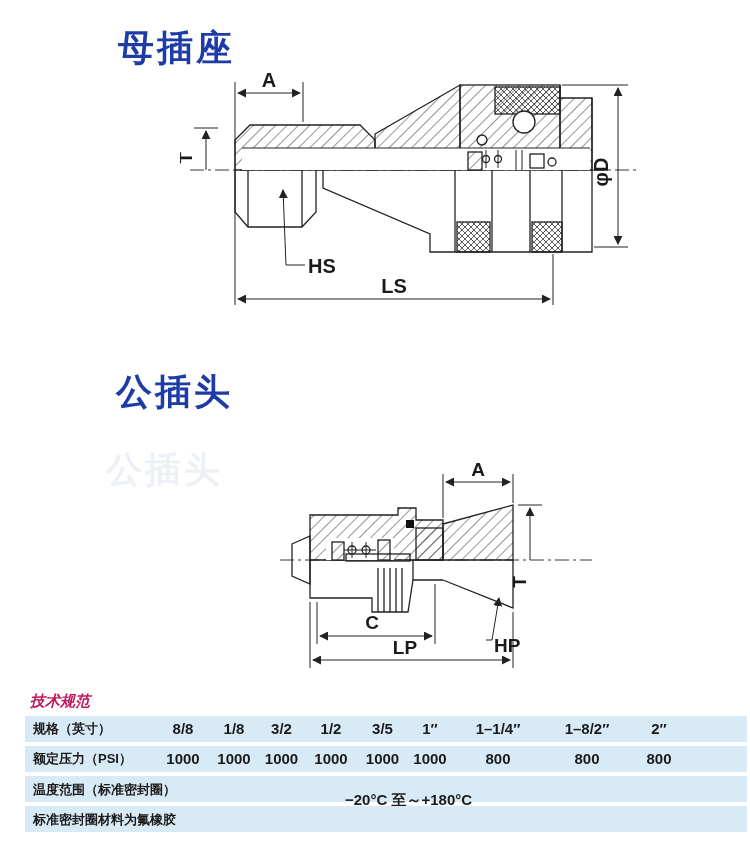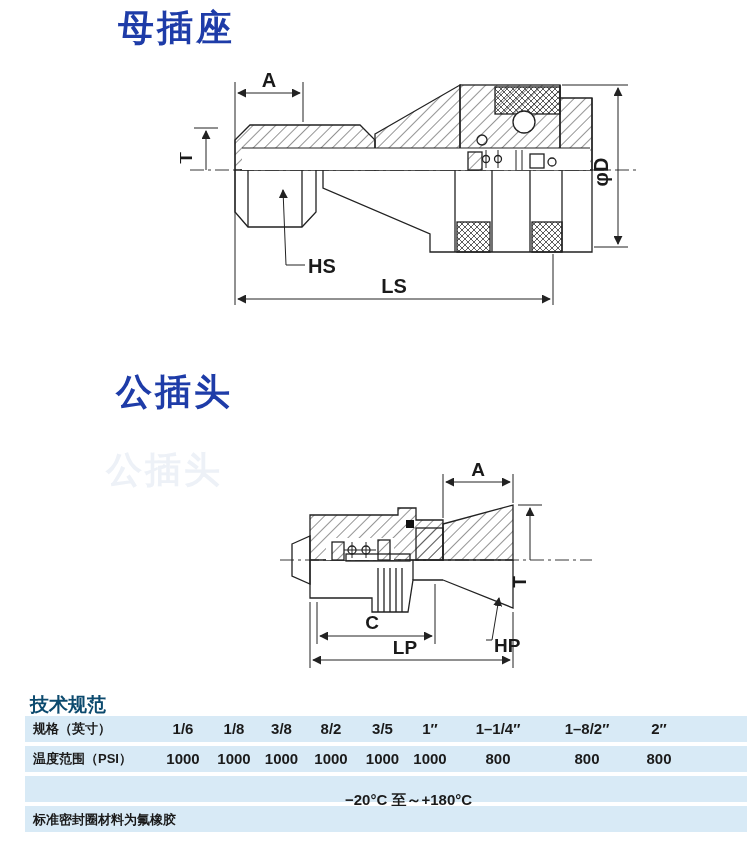--- a/index.html
+++ b/index.html
@@ -1,38 +1,38 @@
 <!DOCTYPE html>
 <html><head>
 <meta charset="utf-8">
 <style>
   html,body{margin:0;padding:0;background:#ffffff;}
   .page{position:relative;width:750px;height:861px;background:#ffffff;overflow:hidden;
         font-family:"Liberation Sans","DejaVu Sans",sans-serif;color:#1a1a1a;}
   .sec-title{position:absolute;font-size:36px;font-weight:700;color:#1e3ca8;letter-spacing:3px;}
   .watermark{position:absolute;font-size:36px;font-weight:700;color:#edf1f7;letter-spacing:3px;}
-  .specs-heading{position:absolute;left:30px;top:692px;font-size:19px;font-weight:700;color:#0c4a6e;}
+  .specs-heading{position:absolute;left:30px;top:692px;font-size:15px;font-weight:700;color:#be185d;font-style:italic;}
   .spec-table{position:absolute;left:25px;top:716px;width:722px;}
   .trow{height:26px;line-height:26px;background:#d8eaf6;margin-bottom:4px;
         font-size:15px;font-weight:700;white-space:nowrap;position:relative;}
   .grid-row{display:grid;grid-template-columns:130px 56px 46px 49px 50px 53px 42px 94px 84px 60px;}
   .tlabel{padding-left:8px;font-size:13px;}
   .tcell{text-align:center;}
   .temp-value{position:absolute;left:320px;top:0;margin-top:11px;}
   svg .outline{fill:none;stroke:#222;stroke-width:1.3;stroke-linejoin:miter;}
   svg .dim{stroke:#222;stroke-width:1;fill:none;}
   svg .cl{stroke:#222;stroke-width:0.9;stroke-dasharray:14 4 3 4;fill:none;}
   svg text{font-family:"Liberation Sans","DejaVu Sans",sans-serif;font-weight:700;fill:#1a1a1a;}
 </style>
 </head>
 <body>
 
 <div class="page">
 
-  <div class="sec-title" style="left:118px;top:4px;">母插座</div>
+  <div class="sec-title" style="left:118px;top:24px;">母插座</div>
 
   <svg style="position:absolute;left:180px;top:62px;" width="470" height="255" viewBox="0 0 470 255">
     <defs>
       <pattern id="hatch" width="8" height="8" patternUnits="userSpaceOnUse" patternTransform="rotate(45)">
         <line x1="0" y1="0" x2="0" y2="8" stroke="#3a3a3a" stroke-width="1.1"></line>
       </pattern>
       <pattern id="knurl" width="6" height="6" patternUnits="userSpaceOnUse">
         <path d="M0,0 L6,6 M6,0 L0,6" stroke="#333" stroke-width="0.8"></path>
       </pattern>
       <marker id="ah" viewBox="0 0 10 10" refX="9" refY="5" markerWidth="9" markerHeight="9" orient="auto-start-reverse">
@@ -167,43 +167,44 @@
       <line class="dim" x1="212" y1="182" x2="219" y2="140" marker-end="url(#ah)"></line>
       <text x="214" y="194" font-size="19">HP</text>
     </g>
   </svg>
 
   <div class="specs-heading">技术规范</div>
 
   <div class="spec-table">
     <div class="trow grid-row">
       <span class="tlabel">规格（英寸）</span>
-      <span class="tcell">1/6</span>
+      <span class="tcell">8/8</span>
       <span class="tcell">1/8</span>
-      <span class="tcell">3/8</span>
-      <span class="tcell">8/2</span>
+      <span class="tcell">3/2</span>
+      <span class="tcell">1/2</span>
       <span class="tcell">3/5</span>
       <span class="tcell">1″</span>
       <span class="tcell">1–1/4″</span>
       <span class="tcell">1–8/2″</span>
       <span class="tcell">2″</span>
     </div>
     <div class="trow grid-row">
-      <span class="tlabel">温度范围（PSI）</span>
+      <span class="tlabel">额定压力（PSI）</span>
       <span class="tcell">1000</span>
       <span class="tcell">1000</span>
       <span class="tcell">1000</span>
       <span class="tcell">1000</span>
       <span class="tcell">1000</span>
       <span class="tcell">1000</span>
       <span class="tcell">800</span>
       <span class="tcell">800</span>
       <span class="tcell">800</span>
     </div>
     <div class="trow">
+      <span class="tlabel">温度范围（标准密封圈）</span>
       <span class="temp-value">−20°C 至～+180°C</span>
     </div>
     <div class="trow">
       <span class="tlabel">标准密封圈材料为氟橡胶</span>
     </div>
   </div>
 
 </div>
 
 </body></html>

